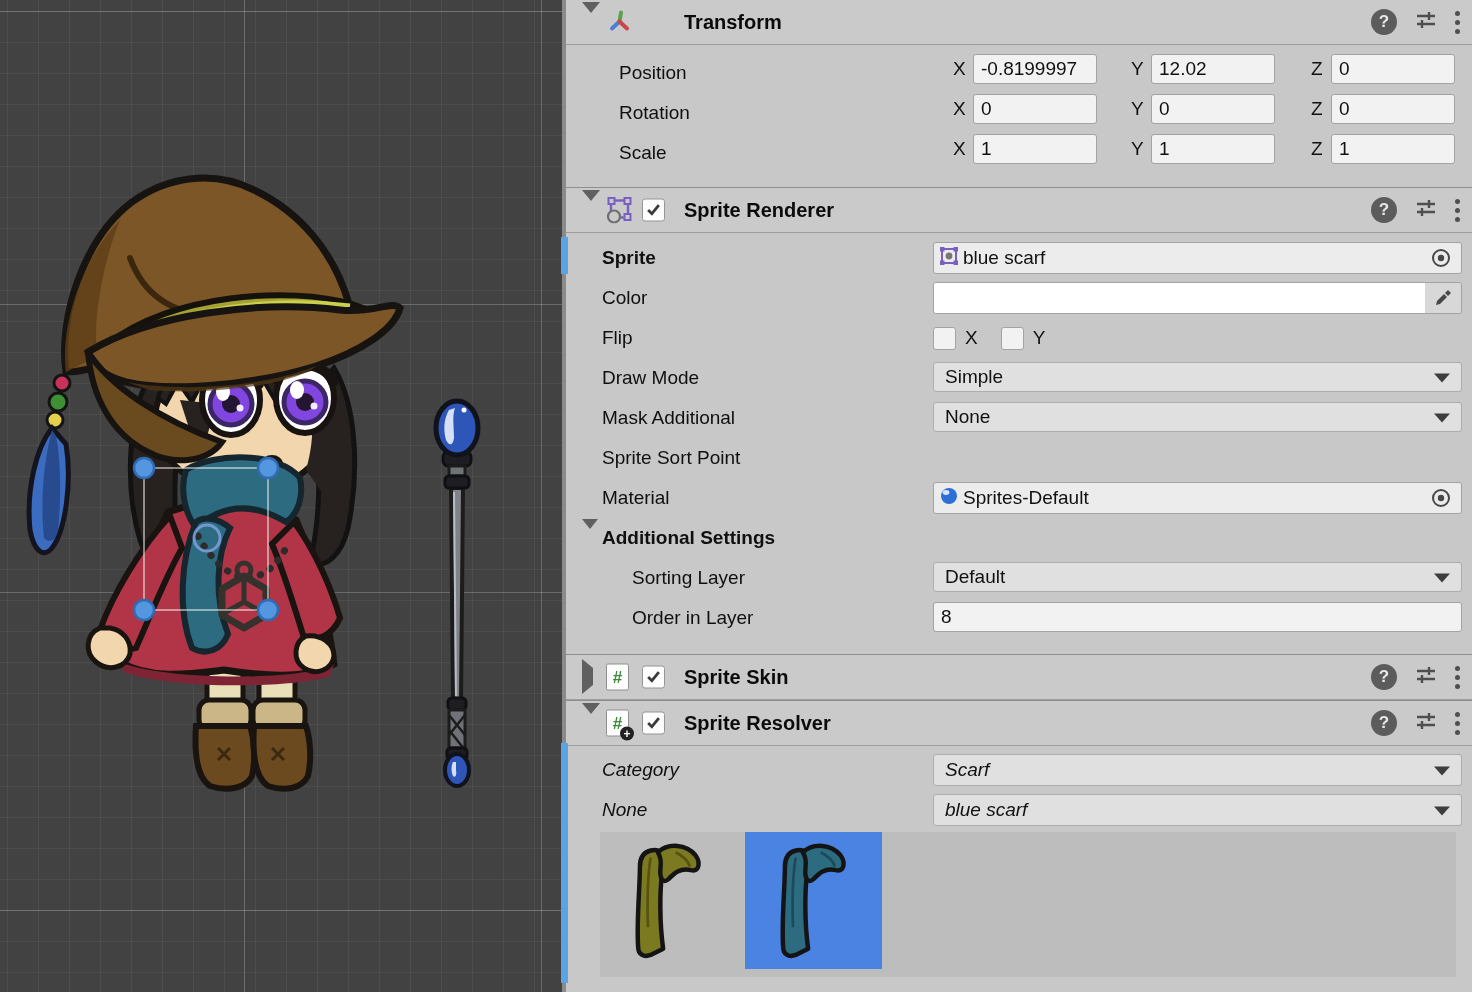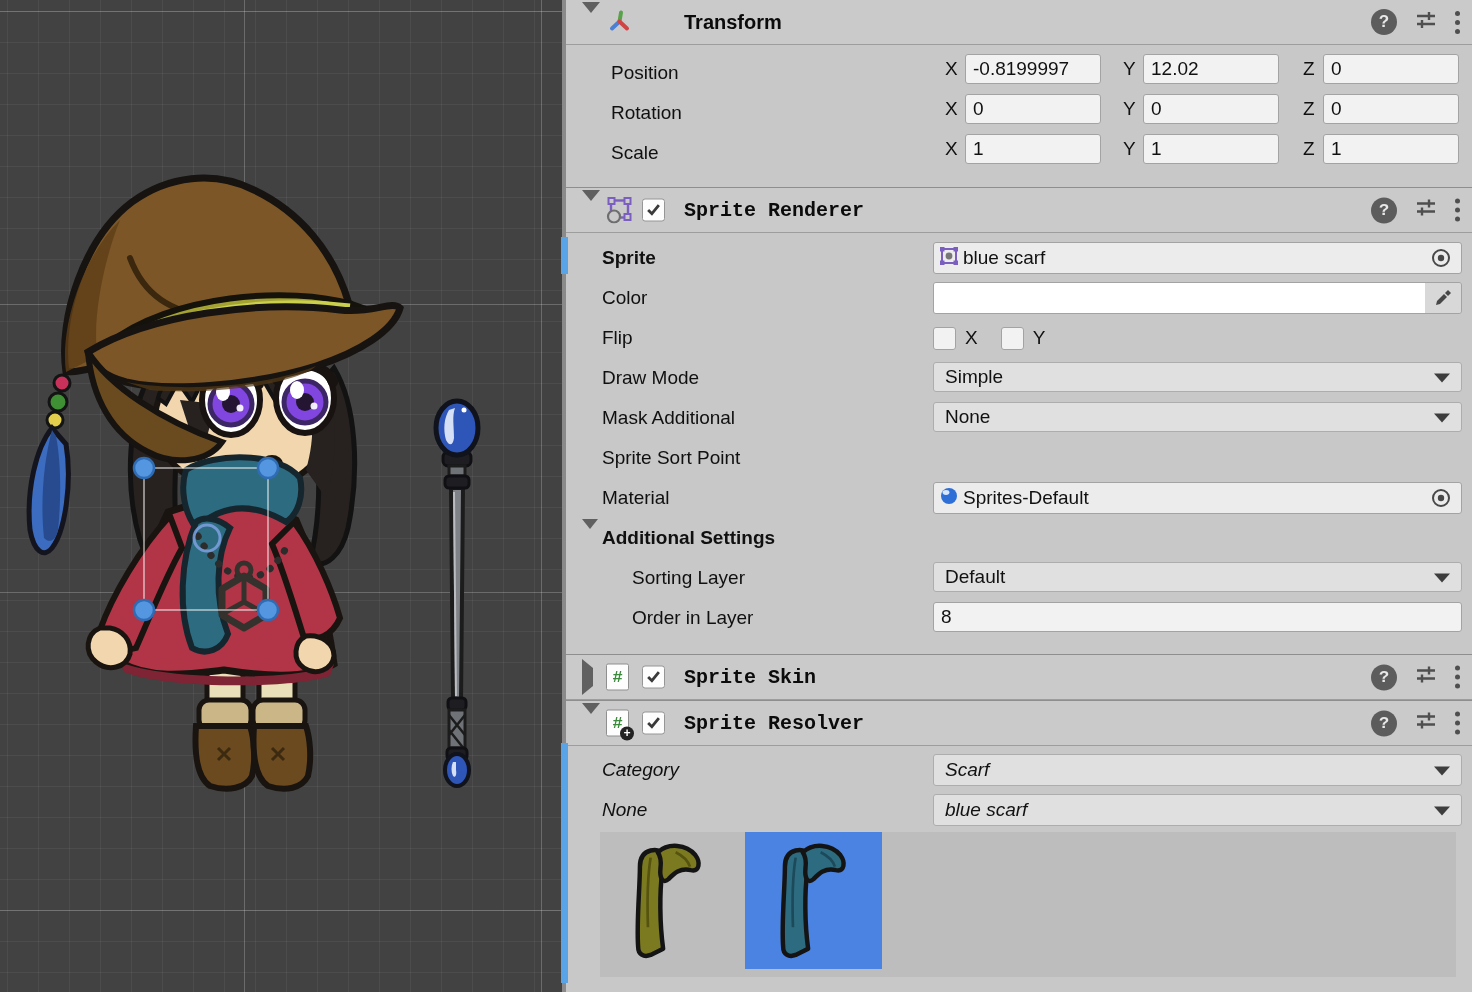--- a/index.html
+++ b/index.html
@@ -14,21 +14,21 @@
     background-size:31px 31px;background-position:7px 11px;}
   #scene svg{position:absolute;left:0;top:0;}
 
   
   #divider{position:absolute;left:562px;top:0;width:4px;height:992px;background:#8a8a8a;}
 
   
   #insp{position:absolute;left:566px;top:0;width:906px;height:992px;background:#c8c8c8;color:#111;}
 
   .chead{position:relative;height:44px;background:#cacaca;border-bottom:1px solid #9d9d9d;}
-  .chead.bt{border-top:1px solid #8e8e8e;font-family:Liberation Mono, monospace;}
+  .chead.bt{border-top:1px solid #8e8e8e;}
   .fold{position:absolute;left:16px;top:50%;transform:translateY(-50%);}
   .tri-d{width:0;height:0;border-left:9px solid transparent;border-right:9px solid transparent;border-top:11px solid #606060;}
   .tri-r{width:0;height:0;border-top:9px solid transparent;border-bottom:9px solid transparent;border-left:11px solid #606060;}
   .cicon{position:absolute;left:40px;top:50%;transform:translateY(-50%);width:27px;height:27px;}
   .cchk{position:absolute;left:76px;top:50%;transform:translateY(-50%);width:23px;height:23px;
         background:#fdfdfd;border:1px solid #969696;border-radius:3px;
         display:flex;align-items:center;justify-content:center;box-sizing:border-box;}
   .ctitle{position:absolute;left:118px;top:50%;transform:translateY(-50%);
           font-weight:bold;font-size:20px;color:#0b0b0b;white-space:nowrap;}
   .hbtns{position:absolute;right:12px;top:50%;transform:translateY(-50%);
@@ -57,21 +57,21 @@
   .objfield{position:relative;display:flex;align-items:center;height:32px;background:#ececec;
             border:1px solid #a3a3a3;border-radius:3px;padding:0 5px;font-size:19px;box-sizing:border-box;gap:4px;}
   .picker{margin-left:auto;width:30px;height:100%;display:flex;align-items:center;justify-content:center;}
   .colorfield{display:flex;height:32px;border:1px solid #a3a3a3;border-radius:3px;
               overflow:hidden;box-sizing:border-box;}
   .colorswatch{flex:1;background:#ffffff;}
   .dropperbox{width:36px;background:#d8d8d8;display:flex;align-items:center;justify-content:center;}
 
   .axg{position:absolute;top:0;height:32px;display:flex;align-items:center;}
   .axg .axl{font-size:19px;color:#101010;width:20px;}
-  .axg .tinput{width:136px;}
+  .axg .tinput{width:124px;}
   .g1{left:370px;} .g2{left:548px;} .g3{left:728px;}
 
   .chkbox{width:23px;height:23px;background:#f2f2f2;border:1px solid #a3a3a3;border-radius:3px;box-sizing:border-box;}
   .fliprow{display:flex;align-items:center;gap:9px;height:32px;font-size:19px;}
   .fliprow .lab{margin-right:14px;}
 
   #thumbstrip{position:relative;margin-left:34px;width:856px;height:145px;background:#bdbdbd;}
   .thumb{position:absolute;top:0;width:137px;height:137px;}
   .thumb.sel{background:#4b83e2;}
   .thumb svg{position:absolute;left:10px;top:6px;}
@@ -224,21 +224,21 @@
             <path d="M3 8 H21 M15 4 V12 M3 16 H21 M8 12 V20"></path>
           </svg>
         </span>
         <span class="kebab">
             <i></i>
             <i></i>
             <i></i>
           </span>
       </span>
     </div>
-    <div class="rows" style="padding:8px 0 14px 9px;">
+    <div class="rows" style="padding:8px 0 14px 17px;">
       <div class="row">
         <span class="rlabel">Position</span>
         <span class="axg g1">
             <span class="axl">X</span>
             <input class="tinput" value="-0.8199997" style="">
           </span>
         <span class="axg g2">
             <span class="axl">Y</span>
             <input class="tinput" value="12.02" style="">
           </span>

